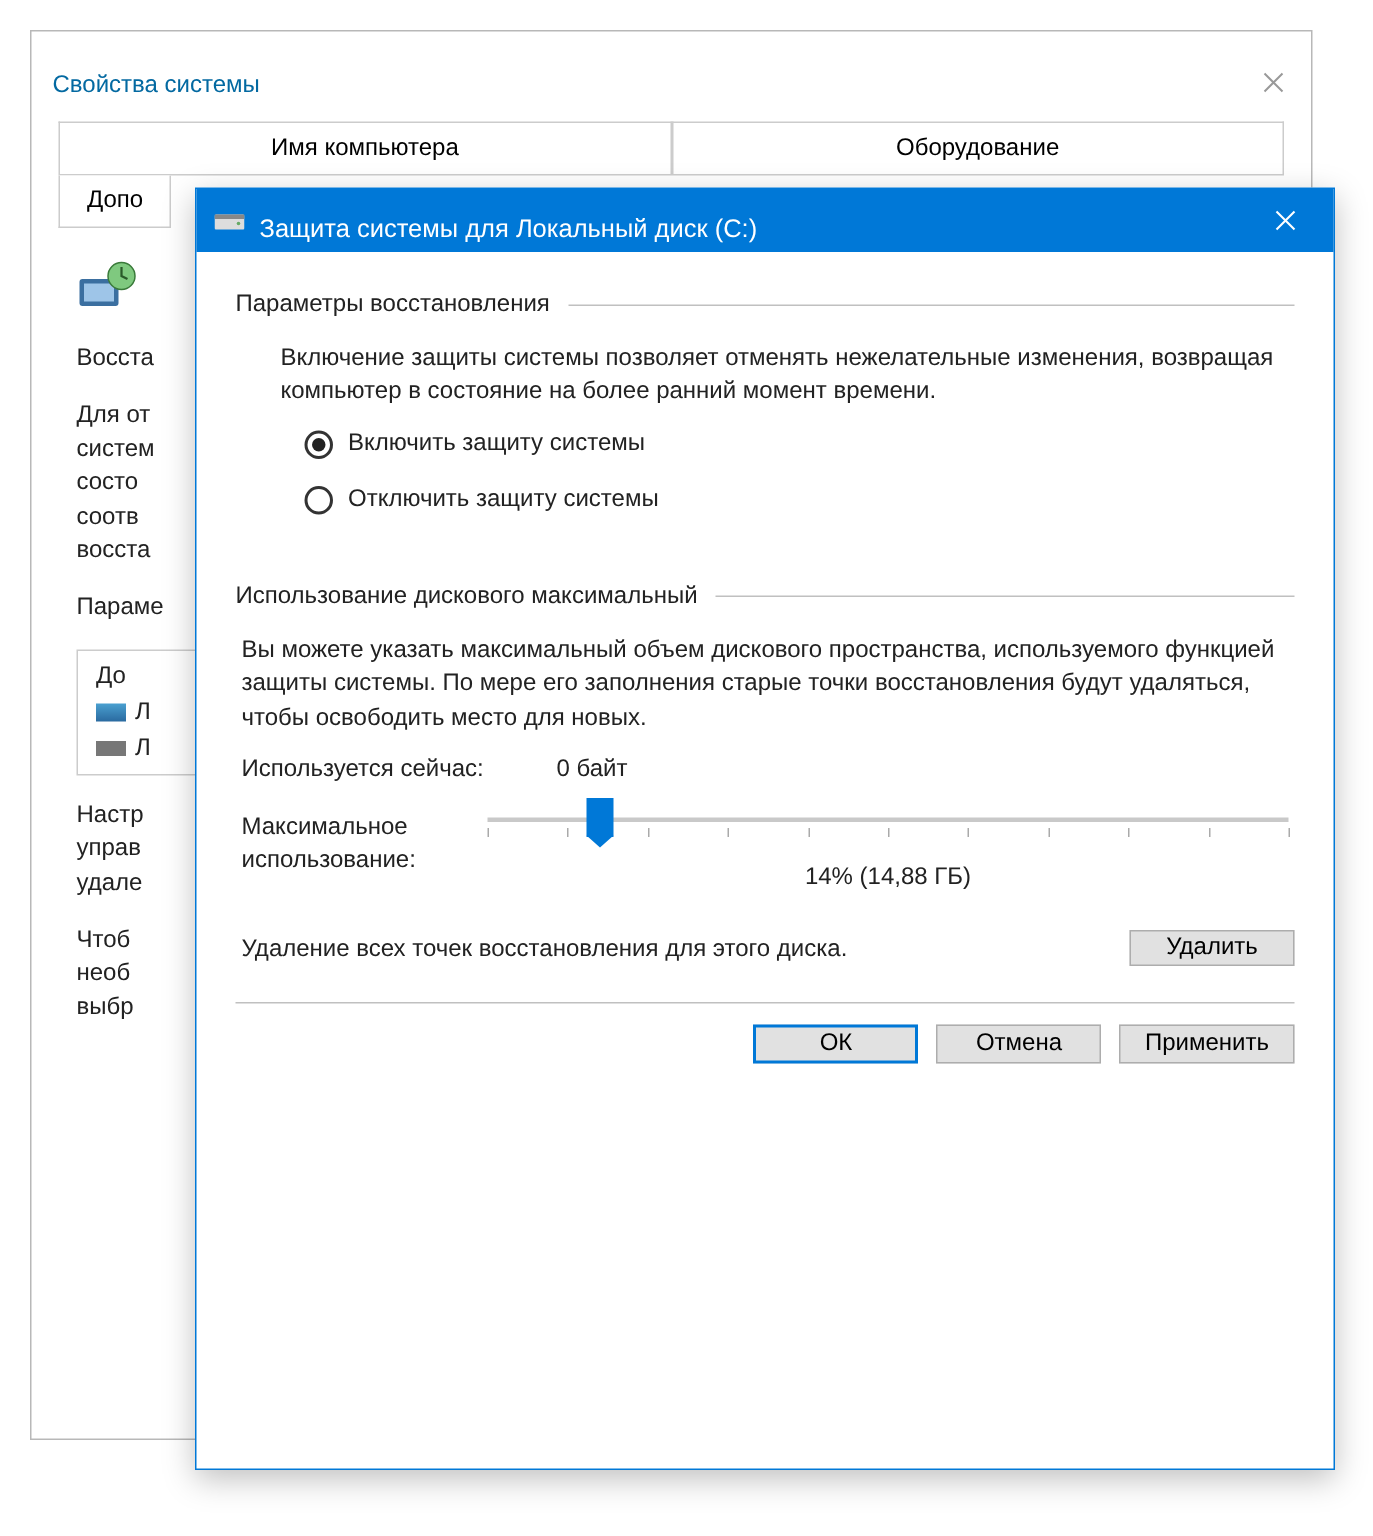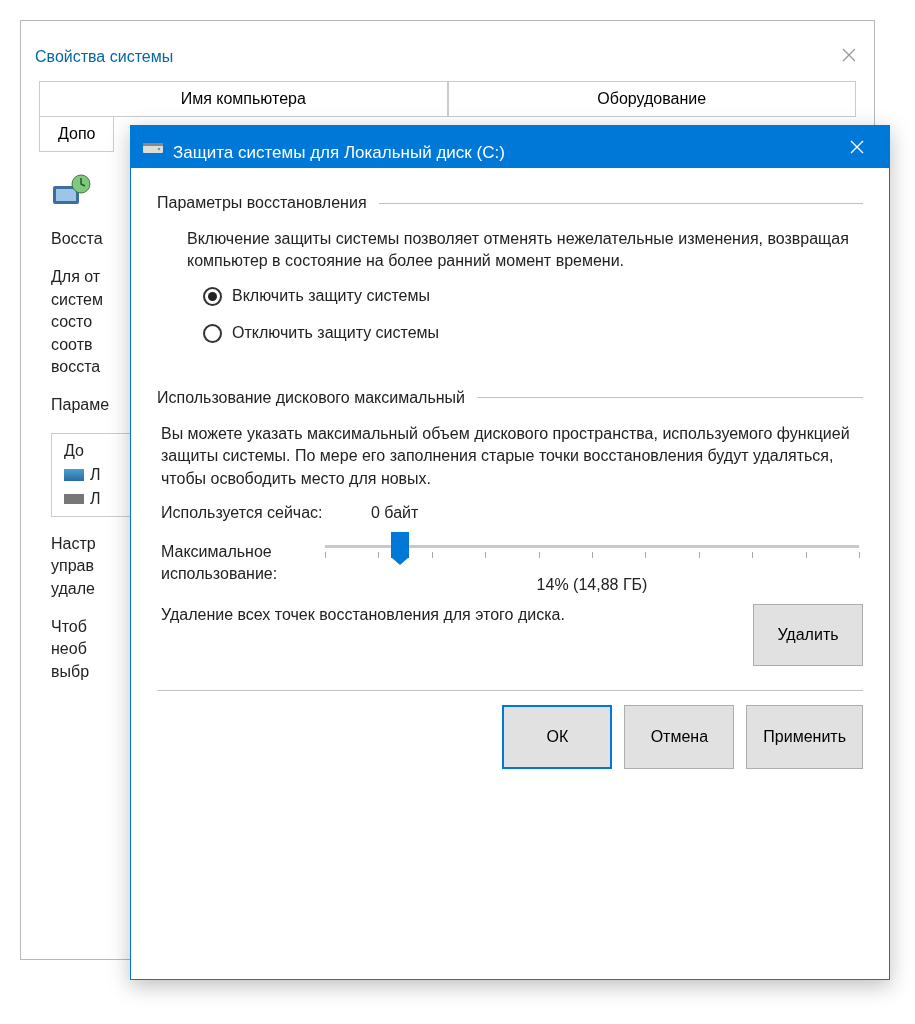--- a/index.html
+++ b/index.html
@@ -211,27 +211,27 @@
     border-right:9px solid transparent;
     border-top:8px solid #0078d7;
   }
   .slider-readout {
     text-align:center;
     margin-top: 20px;
   }
 
   .delete-row {
     display:flex;
-    align-items:flex-start;
-    margin-top: 10px;
+    align-items:flex-end;
+    margin-top: 26px;
   }
   .delete-text { flex:1; line-height:1.4; padding-right: 10px;}
   .btn {
     min-width: 110px;
-    padding: 21px 16px;
+    padding: 2px 16px;
     background: #e1e1e1;
     border: 1px solid #adadad;
     font-size: 16px;
     text-align:center;
     font-family: inherit;
   }
   .btn.primary {
     border: 2px solid #0078d7;
     background:#e1e1e1;
   }

